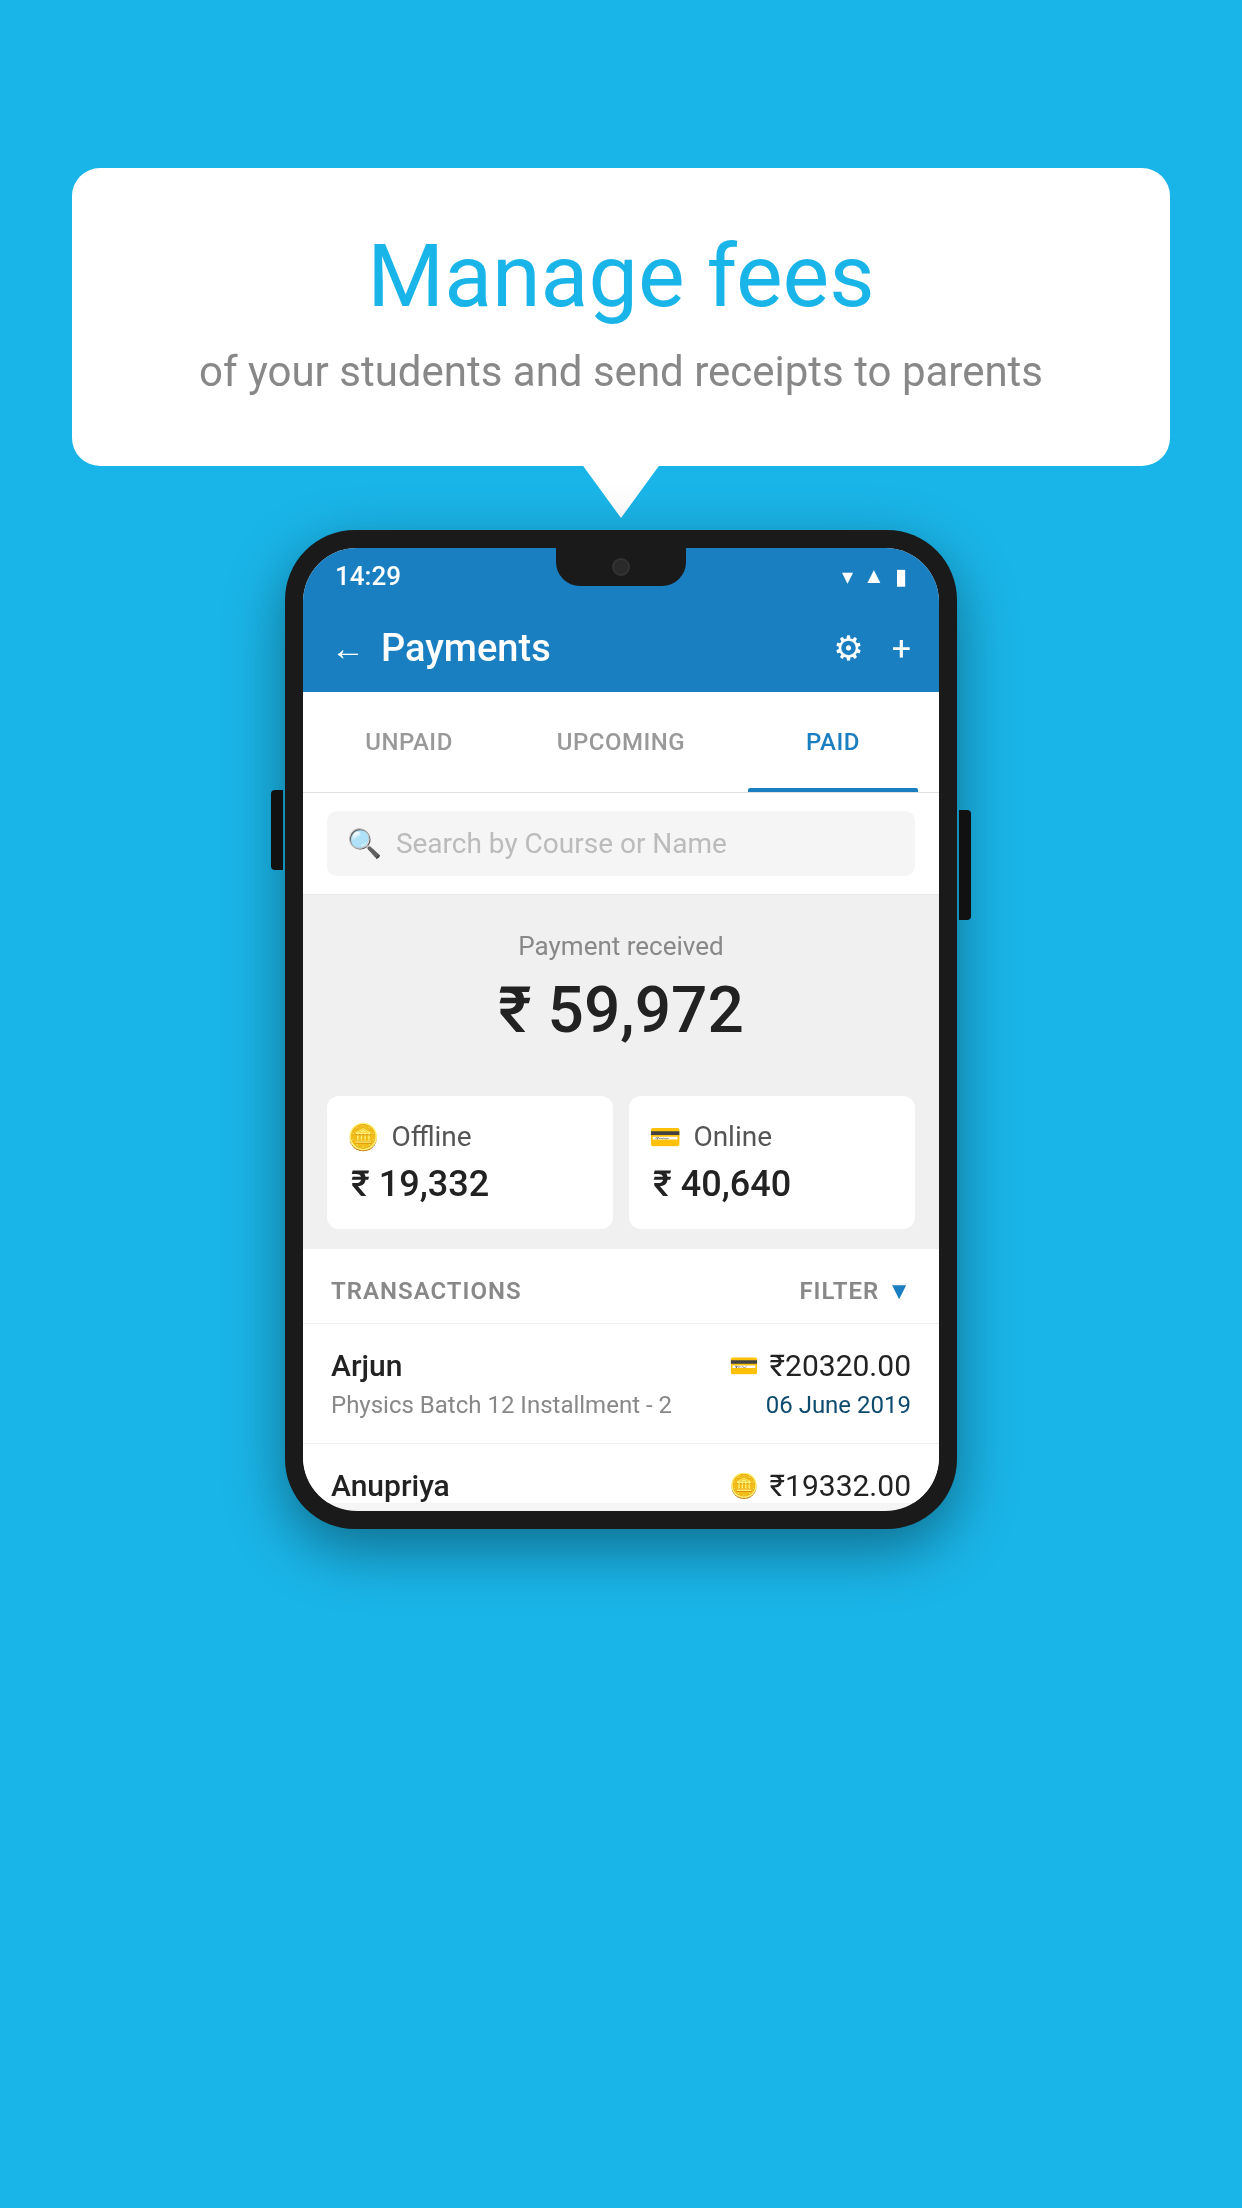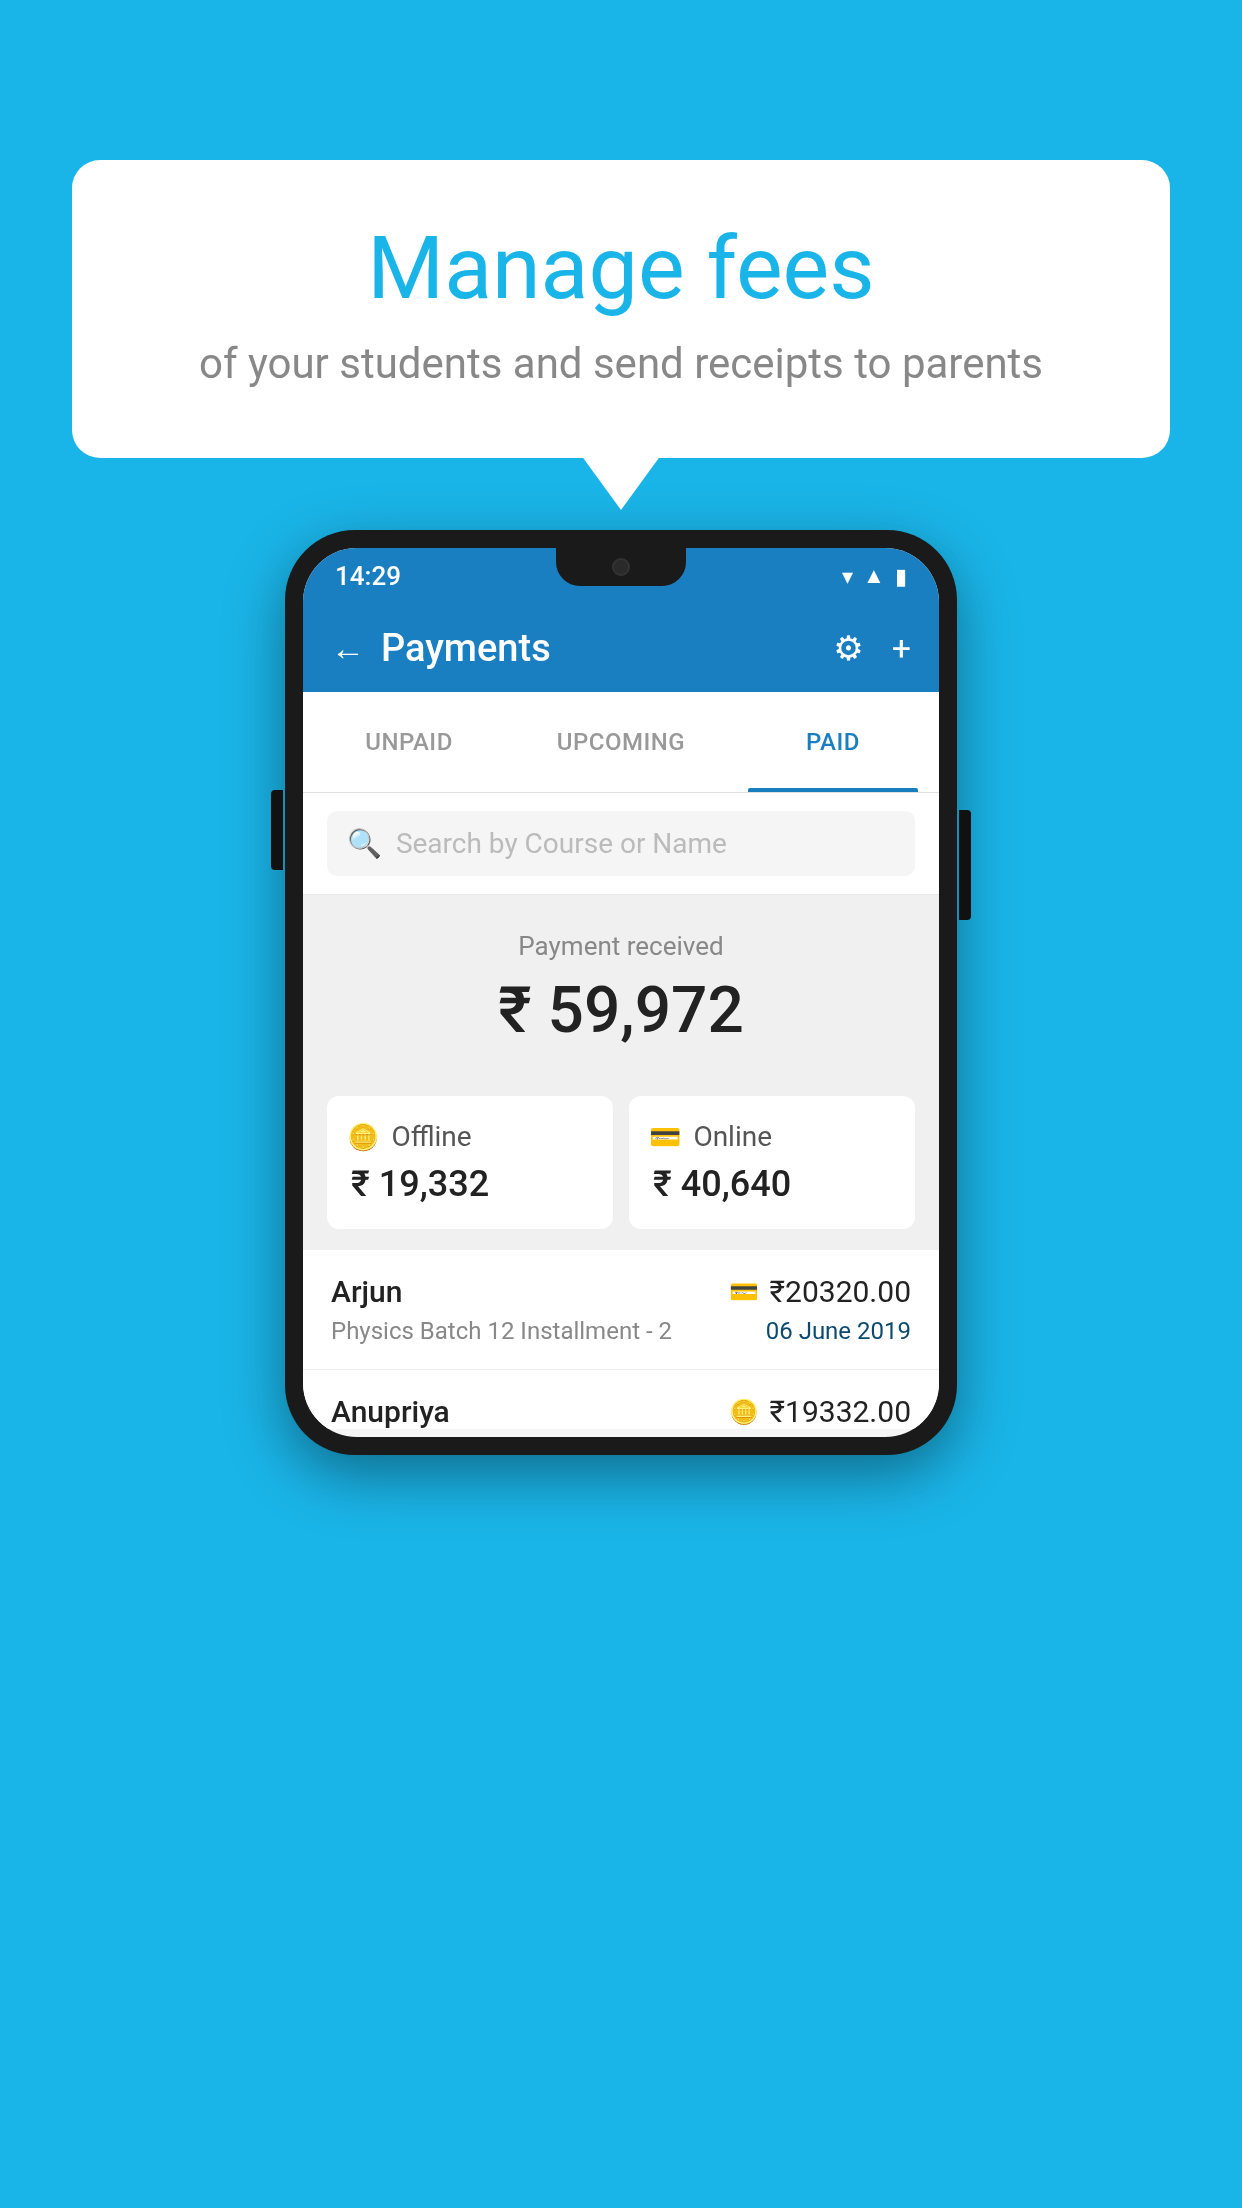--- a/index.html
+++ b/index.html
@@ -9,21 +9,21 @@
       height: 2208px;
       background-color: #1ab5e8;
       font-family: 'Roboto', Arial, sans-serif;
       position: relative;
       overflow: hidden;
     }
 
     
     .speech-bubble-container {
       position: absolute;
-      top: 160px;
+      top: 168px;
       left: 72px;
       right: 72px;
     }
 
     .speech-bubble {
       background: white;
       border-radius: 28px;
       padding: 60px 80px 70px;
       text-align: center;
       position: relative;
@@ -476,20 +476,27 @@
         </div>
         <div class="payment-card">
           <div class="card-header">
             <span class="card-icon">💳</span>
             <span class="card-label">Online</span>
           </div>
           <div class="card-amount">₹ 40,640</div>
         </div>
       </div>
 
+      <div class="transactions-header">
+        <span class="transactions-label">TRANSACTIONS</span>
+        <div class="filter-container">
+          <span class="filter-label">FILTER</span>
+          <span class="filter-icon">▼</span>
+        </div>
+      </div>
 
       <div class="transaction-row">
         <div class="transaction-main">
           <span class="transaction-name">Arjun</span>
           <div class="transaction-amount-container">
             <span class="transaction-amount-icon">💳</span>
             <span class="transaction-amount">₹20320.00</span>
           </div>
         </div>
         <div class="transaction-sub">

